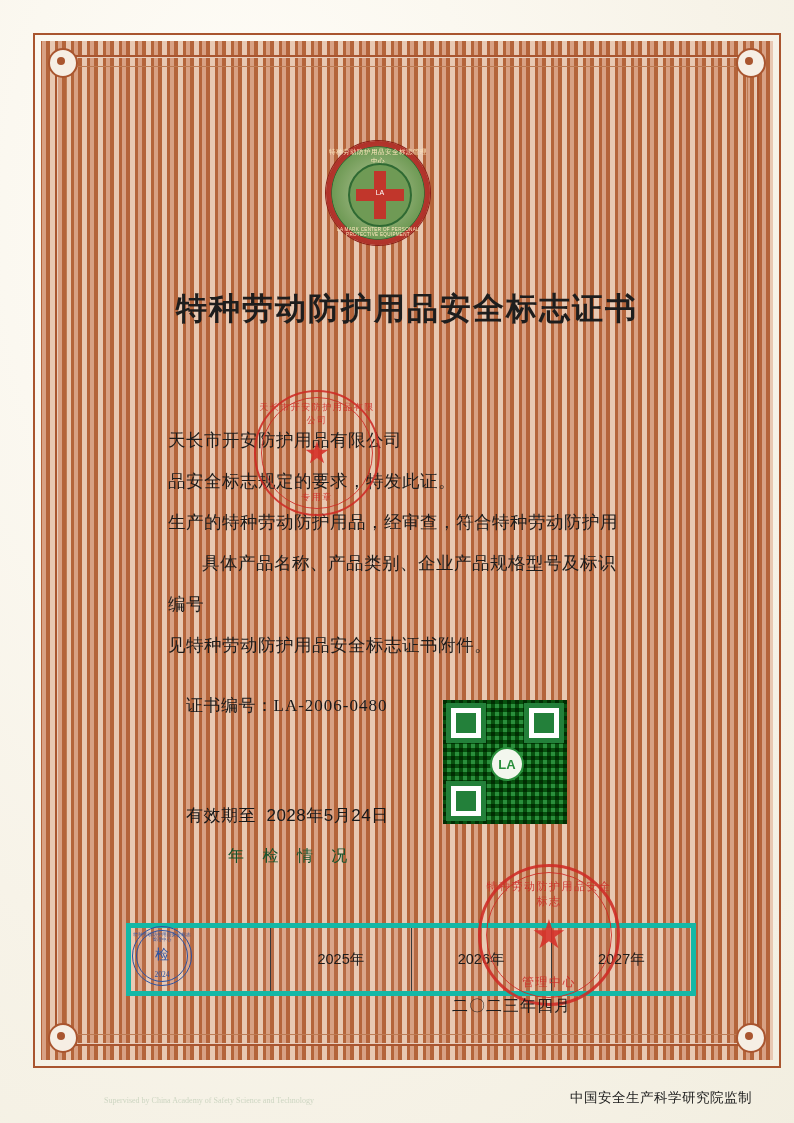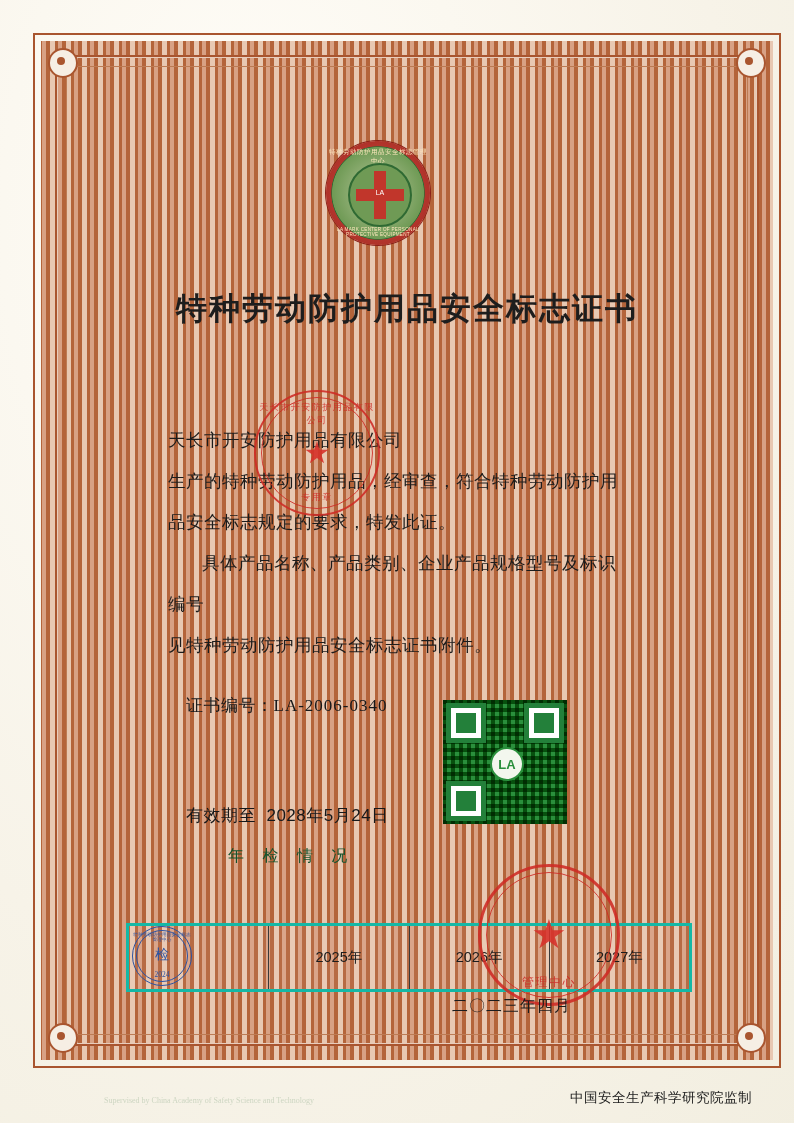--- a/index.html
+++ b/index.html
@@ -258,21 +258,21 @@
     font-family: "Liberation Sans", sans-serif;
   }
 
   
   .insp-table {
     position: absolute;
     left: 126px;
     top: 923px;
     width: 560px;
     height: 63px;
-    border: 3px solid #14b8a6;
+    border: 5px solid #14b8a6;
     display: flex;
     background: rgba(255,255,255,.05);
   }
   .insp-cell {
     flex: 1 1 0;
     border-right: 1px solid #3a3a3a;
     display: flex;
     align-items: center;
     justify-content: center;
     font-size: 14.5px;
@@ -522,28 +522,28 @@
       <span class="cross-h"></span>
       <div class="emblem-core-label">LA</div>
     </div>
     <div class="emblem-bottom-en">LA MARK CENTER OF PERSONAL PROTECTIVE EQUIPMENT</div>
   </div>
 
   <div class="title-cn">特种劳动防护用品安全标志证书</div>
 
   <div class="body">
     <p>天长市开安防护用品有限公司</p>
+    <p>品安全标志规定的要求，特发此证。</p>
     <p>生产的特种劳动防护用品，经审查，符合特种劳动防护用</p>
-    <p>品安全标志规定的要求，特发此证。</p>
     <p class="indent">具体产品名称、产品类别、企业产品规格型号及标识编号</p>
     <p>见特种劳动防护用品安全标志证书附件。</p>
   </div>
 
   <div class="cert-no">
-    <span>证书编号：</span><span class="val">LA-2006-0340</span>
+    <span>证书编号：</span><span class="val">LA-2006-0480</span>
   </div>
   <div class="valid">
     <span>有效期至</span>&nbsp;&nbsp;<span>2028年5月24日</span>
   </div>
 
   <div class="qr">
     <span class="fq tl">
         <i></i>
       </span>
     <span class="fq tr">
@@ -573,20 +573,21 @@
 
   <div class="seal seal-company">
     <span class="ring2"></span>
     <div class="arc-top">天长市开安防护用品有限公司</div>
     <div class="star">★</div>
     <div class="arc-bot">专用章</div>
   </div>
 
   <div class="seal seal-center">
     <span class="ring2"></span>
+    <div class="arc-top">特种劳动防护用品安全标志</div>
     <div class="star">★</div>
     <div class="arc-bot">管理中心</div>
   </div>
 
   <div class="issue-date">二〇二三年四月</div>
 
   <div class="footer">中国安全生产科学研究院监制</div>
   <div class="footer-en">Supervised by China Academy of Safety Science and Technology</div>
 
 </div>

